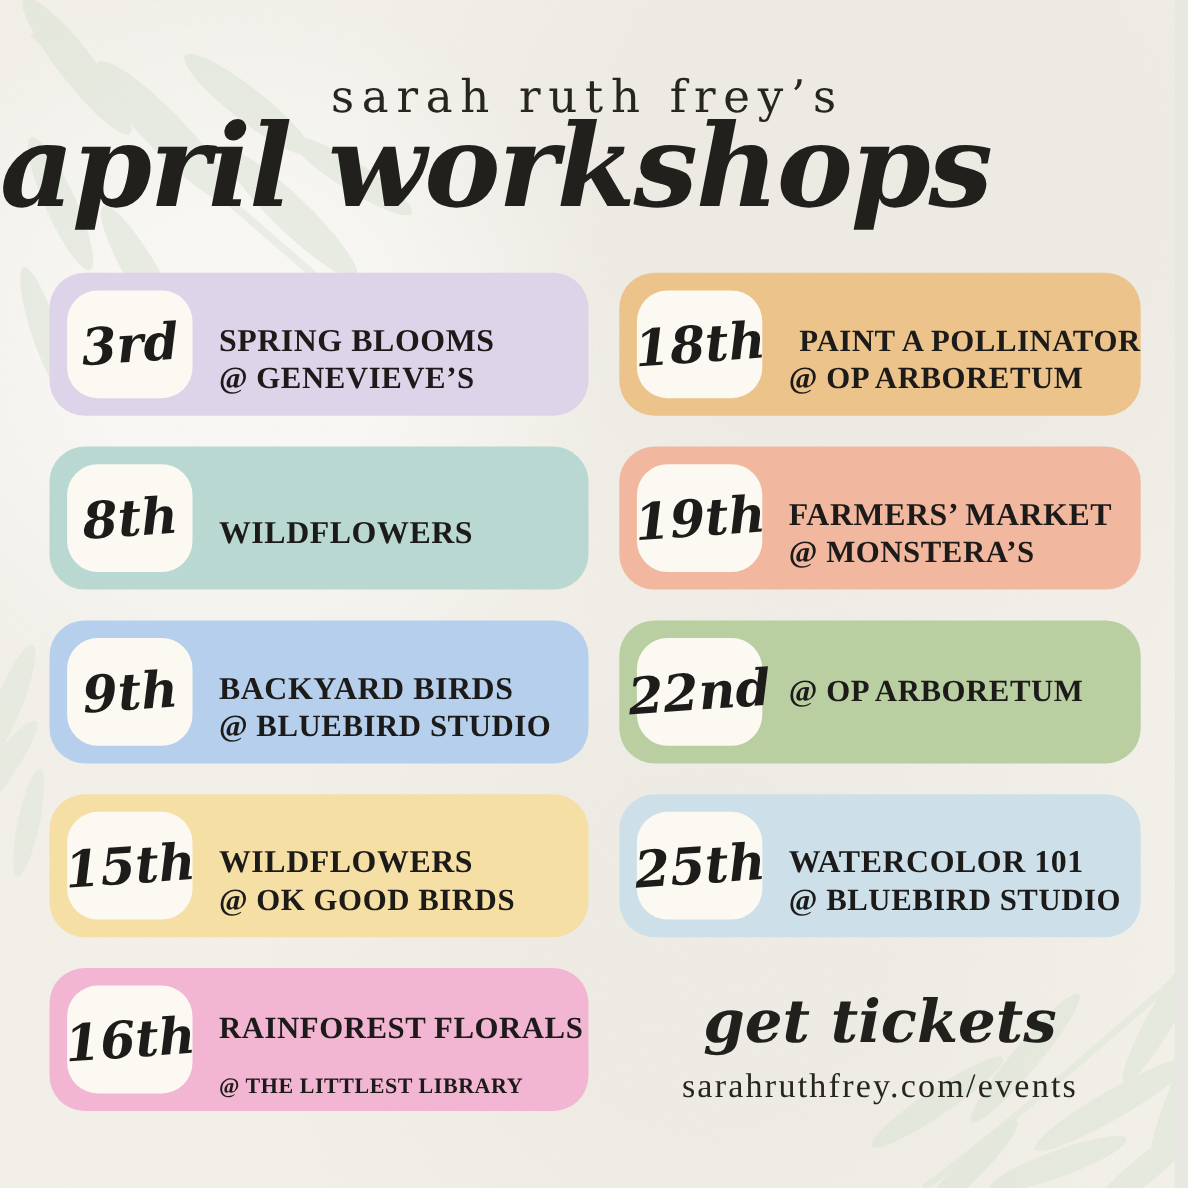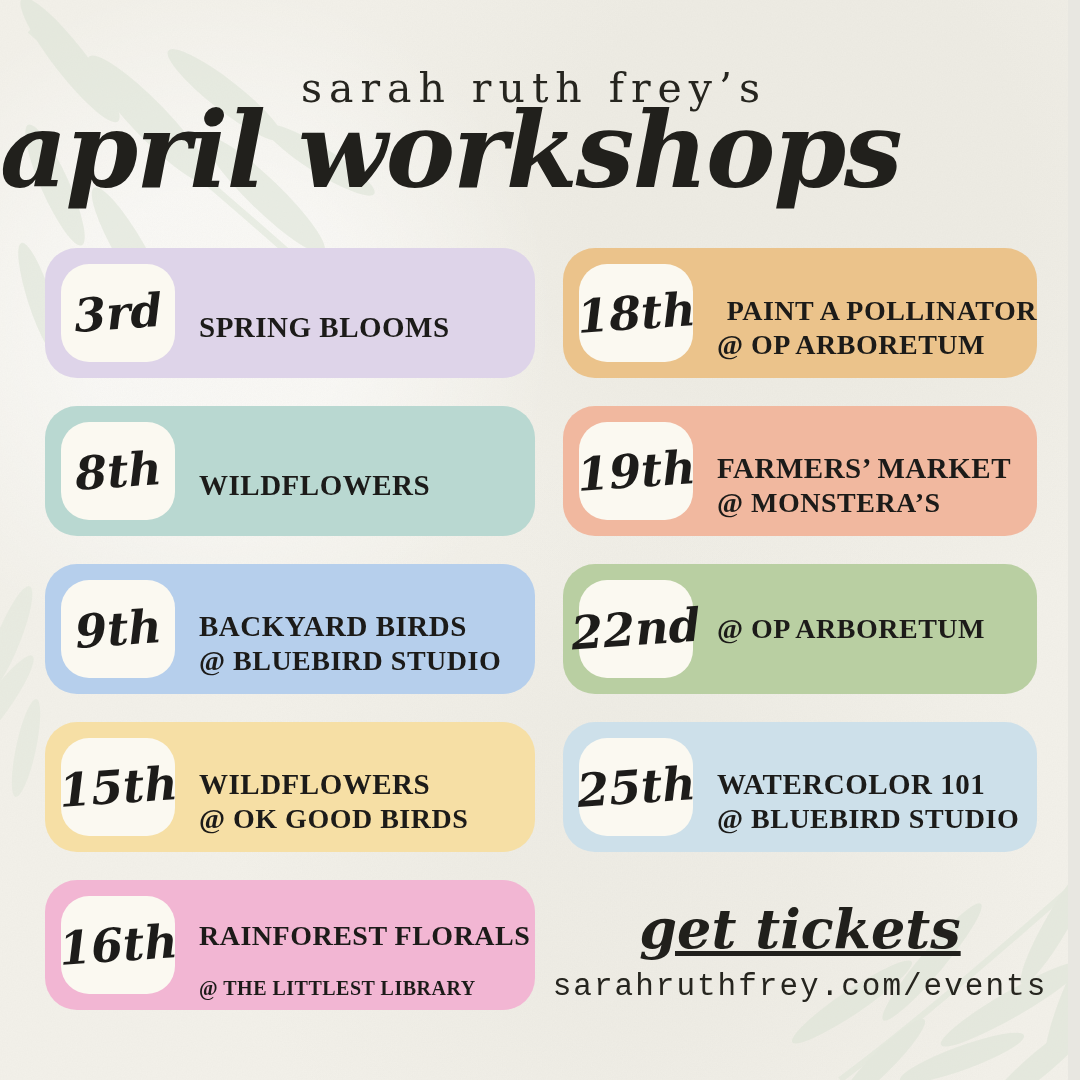--- a/index.html
+++ b/index.html
@@ -50,24 +50,24 @@
   }
   .etitle{font-size:29px;line-height:1.2;white-space:nowrap;overflow:hidden;letter-spacing:.5px;margin-top:29px;}
   .eloc{font-size:28px;line-height:1.2;white-space:nowrap;overflow:hidden;letter-spacing:.5px;}
 
   .footer-cell{
     display:flex;flex-direction:column;align-items:center;justify-content:center;
     padding-top:14px;
   }
   .cta{
     font-family:"DejaVu Serif", serif;font-style:italic;font-weight:bold;
-    font-size:54px;color:#21201c;line-height:1.1;text-decoration:underline;
+    font-size:54px;color:#21201c;line-height:1.1;
   }
   .url{
-    font-family:Liberation Mono, monospace;font-size:31px;letter-spacing:2px;
+    font-family:Liberation Serif, serif;font-size:31px;letter-spacing:2px;
     color:#26251f;margin-top:10px;white-space:nowrap;
   }
 </style>
 </head>
 <body>
 
 <div class="canvas">
 
   <svg class="texture" width="1080" height="1080">
     <filter id="paper">
@@ -114,20 +114,21 @@
   <div class="title">april workshops</div>
 
   <div class="grid">
 
     <div class="card" style="background-color: rgb(222, 212, 233);">
       <div class="badge">
         <span class="date">3rd</span>
       </div>
       <div class="info">
         <div class="etitle fit">SPRING BLOOMS</div>
+        <div class="eloc fit">@ GENEVIEVE’S</div>
       </div>
     </div>
 
     <div class="card" style="background-color: rgb(235, 195, 139);">
       <div class="badge">
         <span class="date">18th</span>
       </div>
       <div class="info">
         <div class="etitle fit" style="font-size: 28px; text-align: right;">PAINT A POLLINATOR</div>
         <div class="eloc fit">@ OP ARBORETUM</div>

